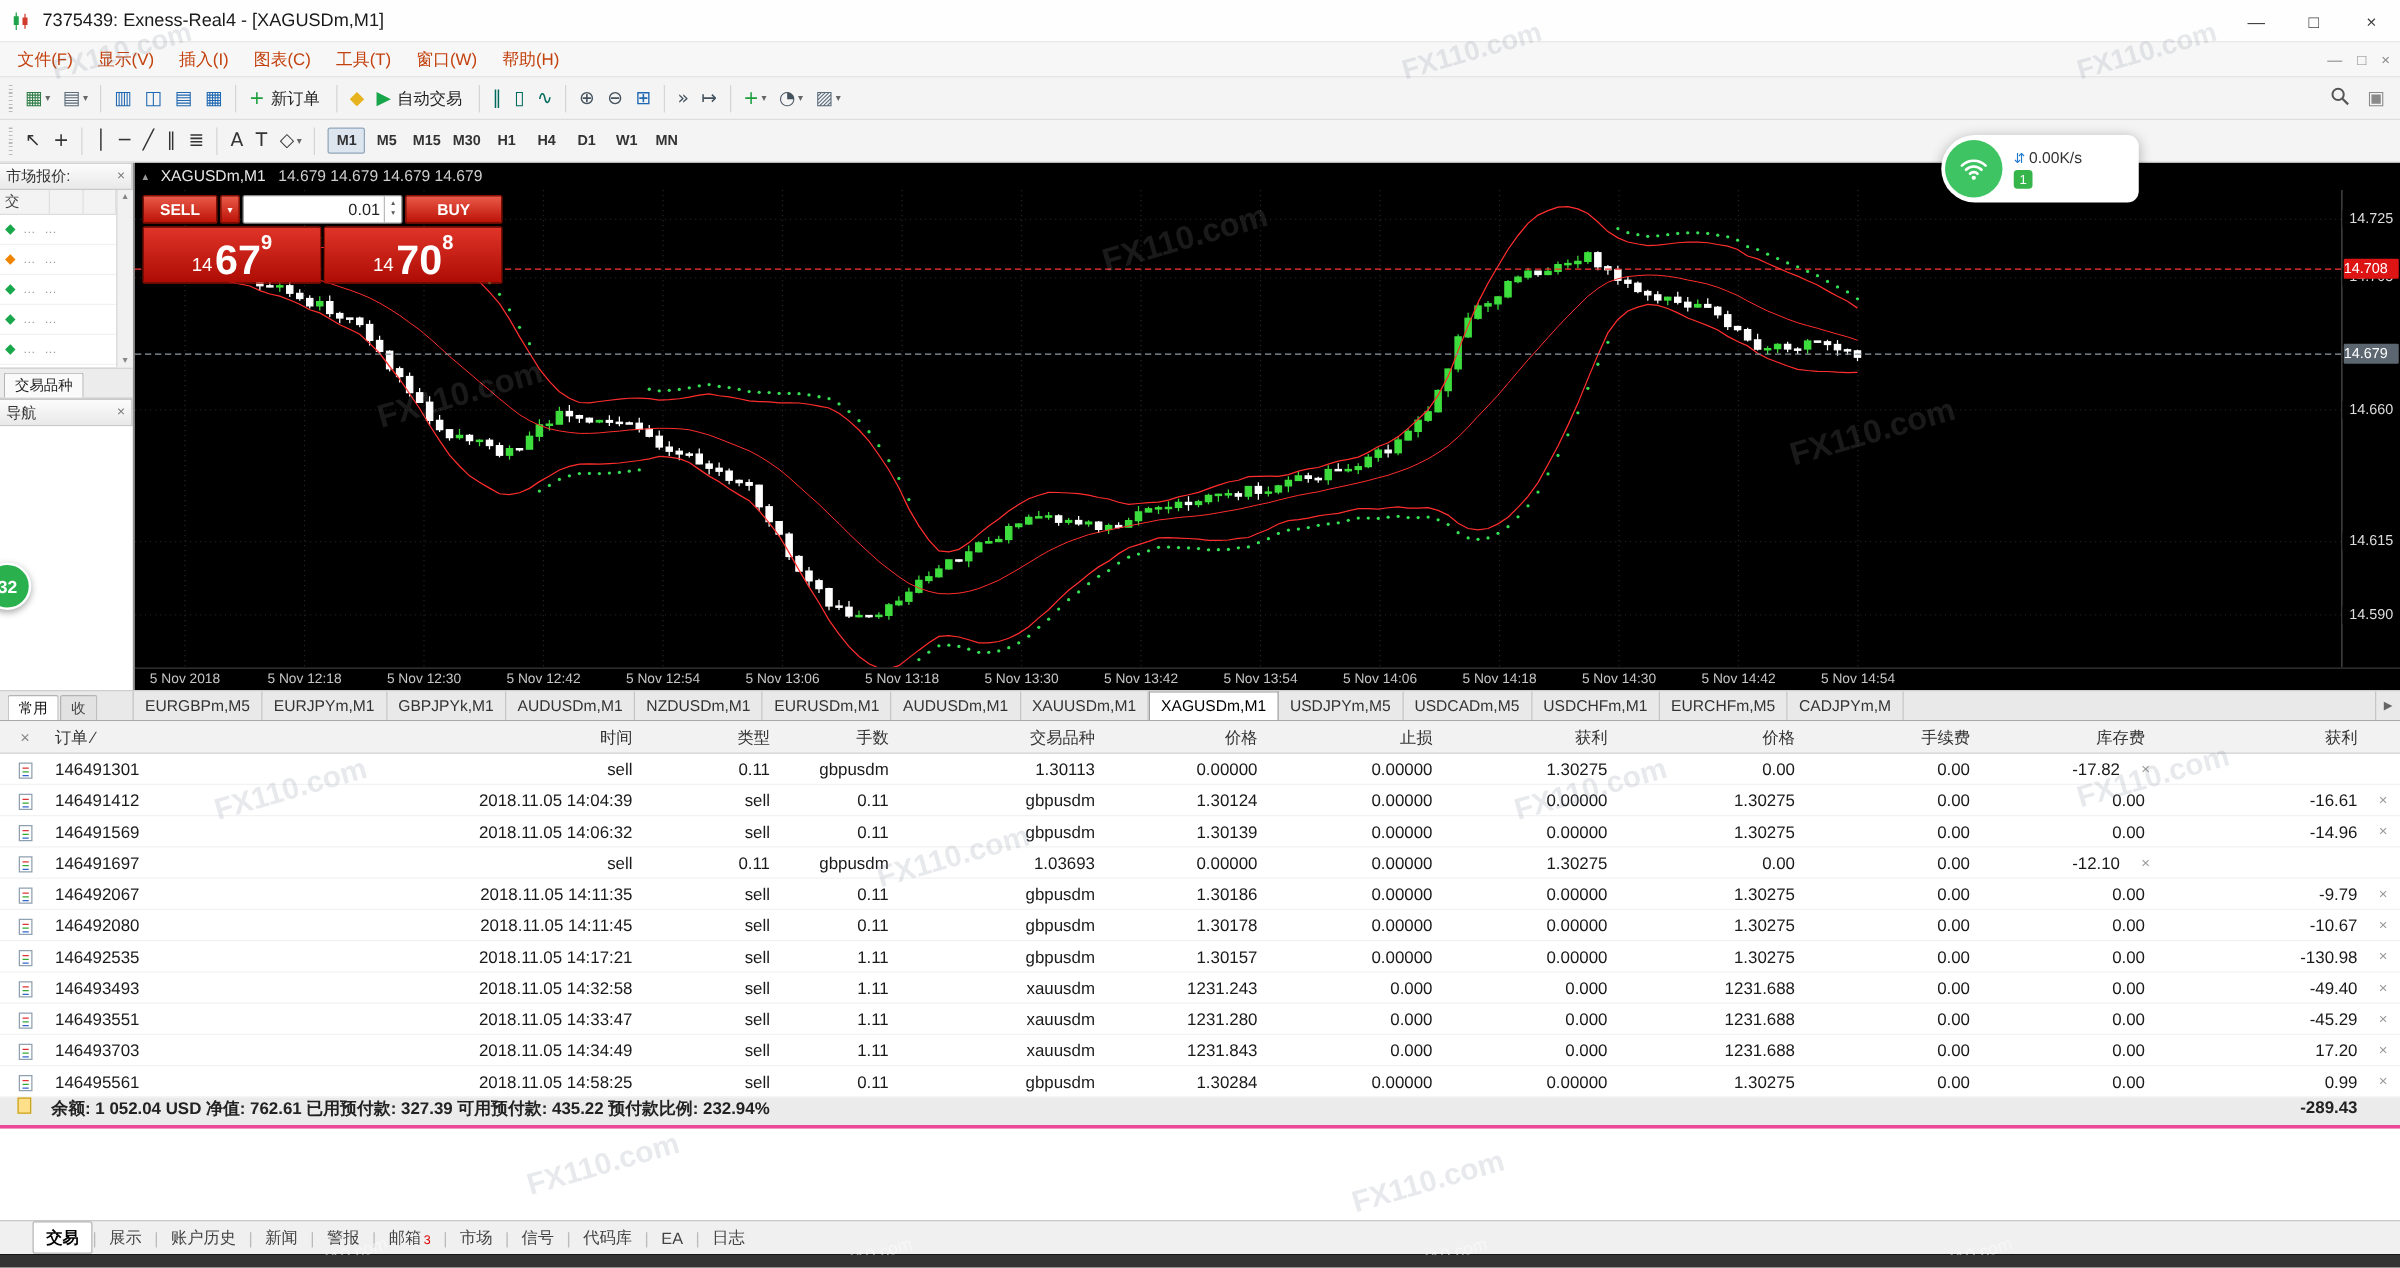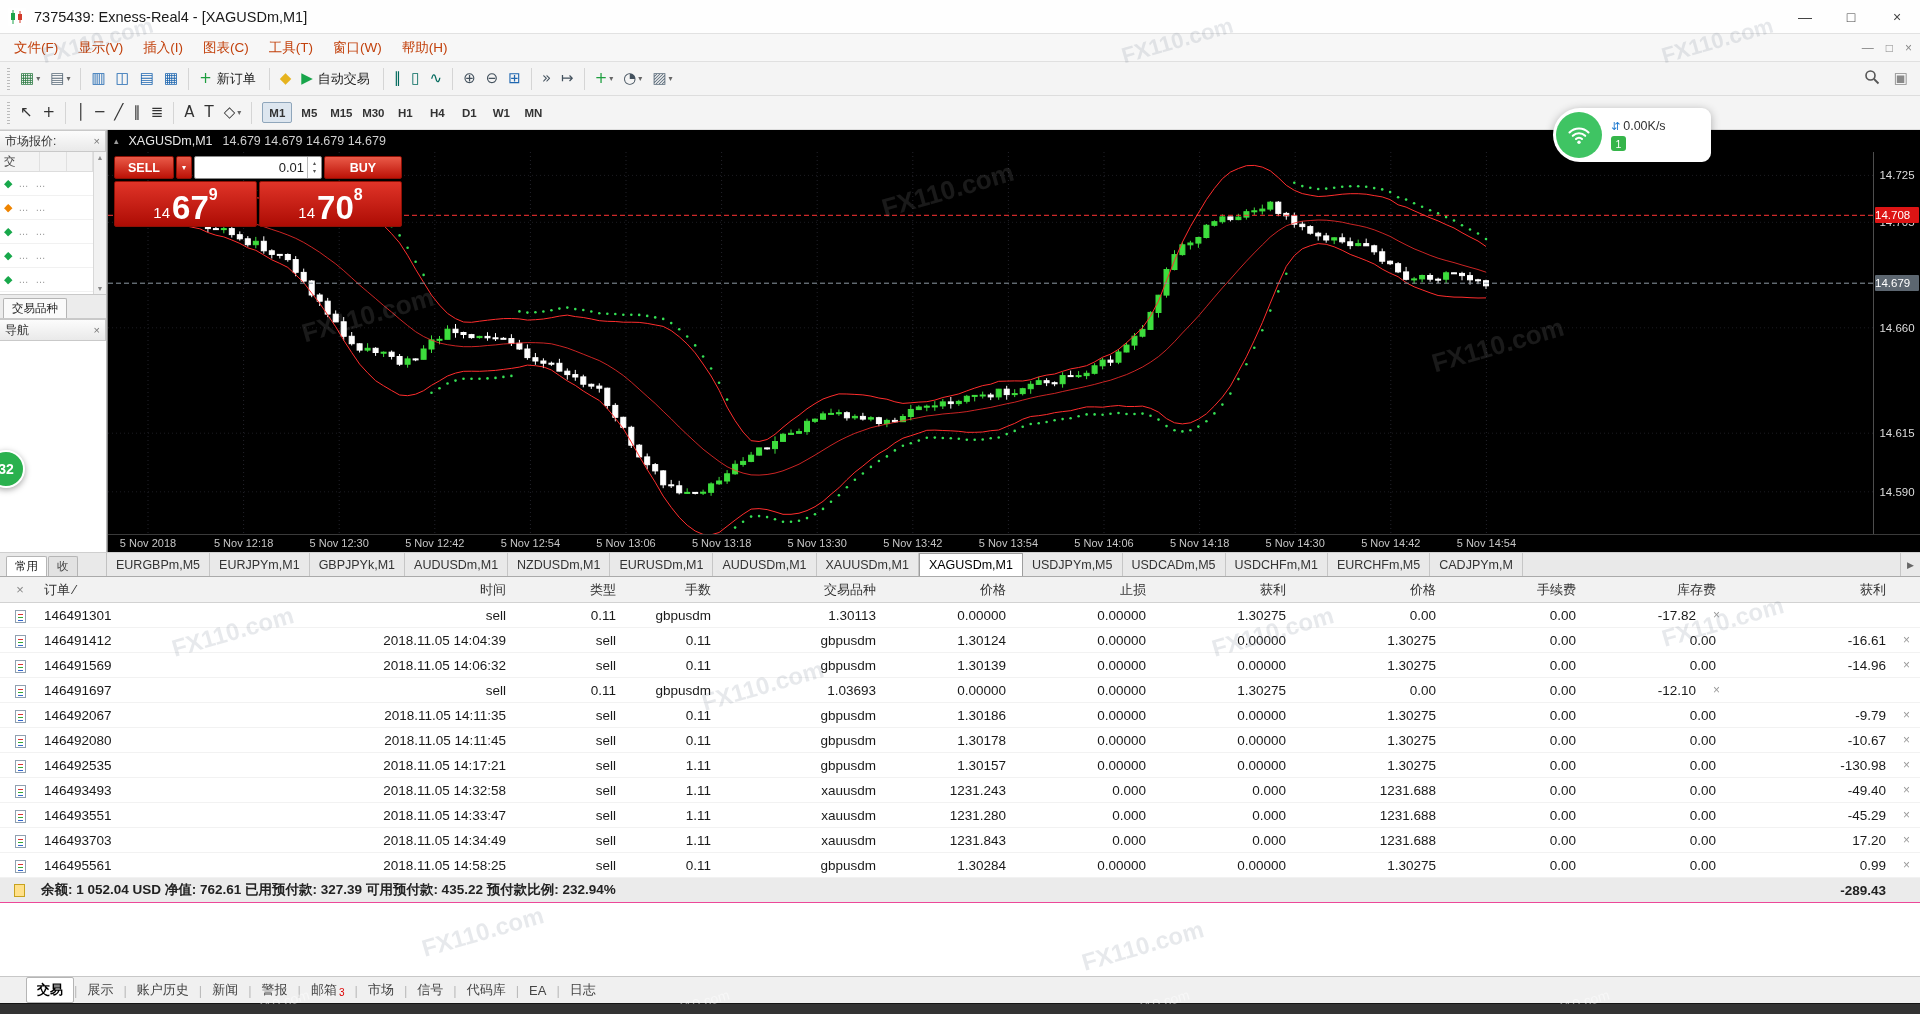--- a/index.html
+++ b/index.html
@@ -94,21 +94,21 @@
   .thead .cell{font-weight:normal}
   .cell{padding-right:14px;text-align:right;white-space:nowrap;overflow:hidden;line-height:25px}
   .thead .cell{line-height:26px}
   .cell.c0{text-align:center;padding:0}
   .cell.c1{text-align:left;padding-left:4px}
   .cell.c12{position:relative;padding-right:34px}
   .trow{height:25px;border-bottom:1px solid #f2f2f2;font-size:13.5px;color:#1a1a1a}
   .rowx{position:absolute;right:10px;top:0;color:#999;font-size:12px;line-height:25px}
   .doc{display:inline-block;width:11px;height:13px;background:#fff;border:1px solid #8fa0b0;position:relative;vertical-align:middle}
   .doc::after{content:"";position:absolute;left:2px;right:2px;top:3px;height:1px;background:#d33;box-shadow:0 3px 0 #3a3,0 6px 0 #36c}
-  .tsum{height:25px;background:#ebebeb;border-bottom:1px solid #ec4899;display:flex;align-items:center;font-weight:bold;font-size:13.5px}
+  .tsum{height:25px;background:#ebebeb;border-bottom:3px solid #ec4899;display:flex;font-weight:bold;font-size:13.5px}
   .sumicon{display:inline-block;width:11px;height:13px;background:#ffe08a;border:1px solid #c7a21d;margin:0 16px 0 14px}
   .tsum .profit{margin-left:auto;padding-right:34px}
   .tblank{height:73px;background:#fff}
   .ttabs{height:27px;background:#f0f0f0;border-top:1px solid #c8c8c8;display:flex;align-items:center;padding-left:26px;font-size:13px}
   .ttab{padding:3px 10px;color:#444;display:flex;align-items:flex-start}
   .ttab.active{background:#fff;border:1px solid #b5b5b5;color:#000;font-weight:bold;border-radius:2px}
   .ttsep{color:#bbb}
   .badge{color:#d00;font-size:10px;margin-left:2px;margin-top:6px}
   .termx{color:#888;font-size:12px}
 

